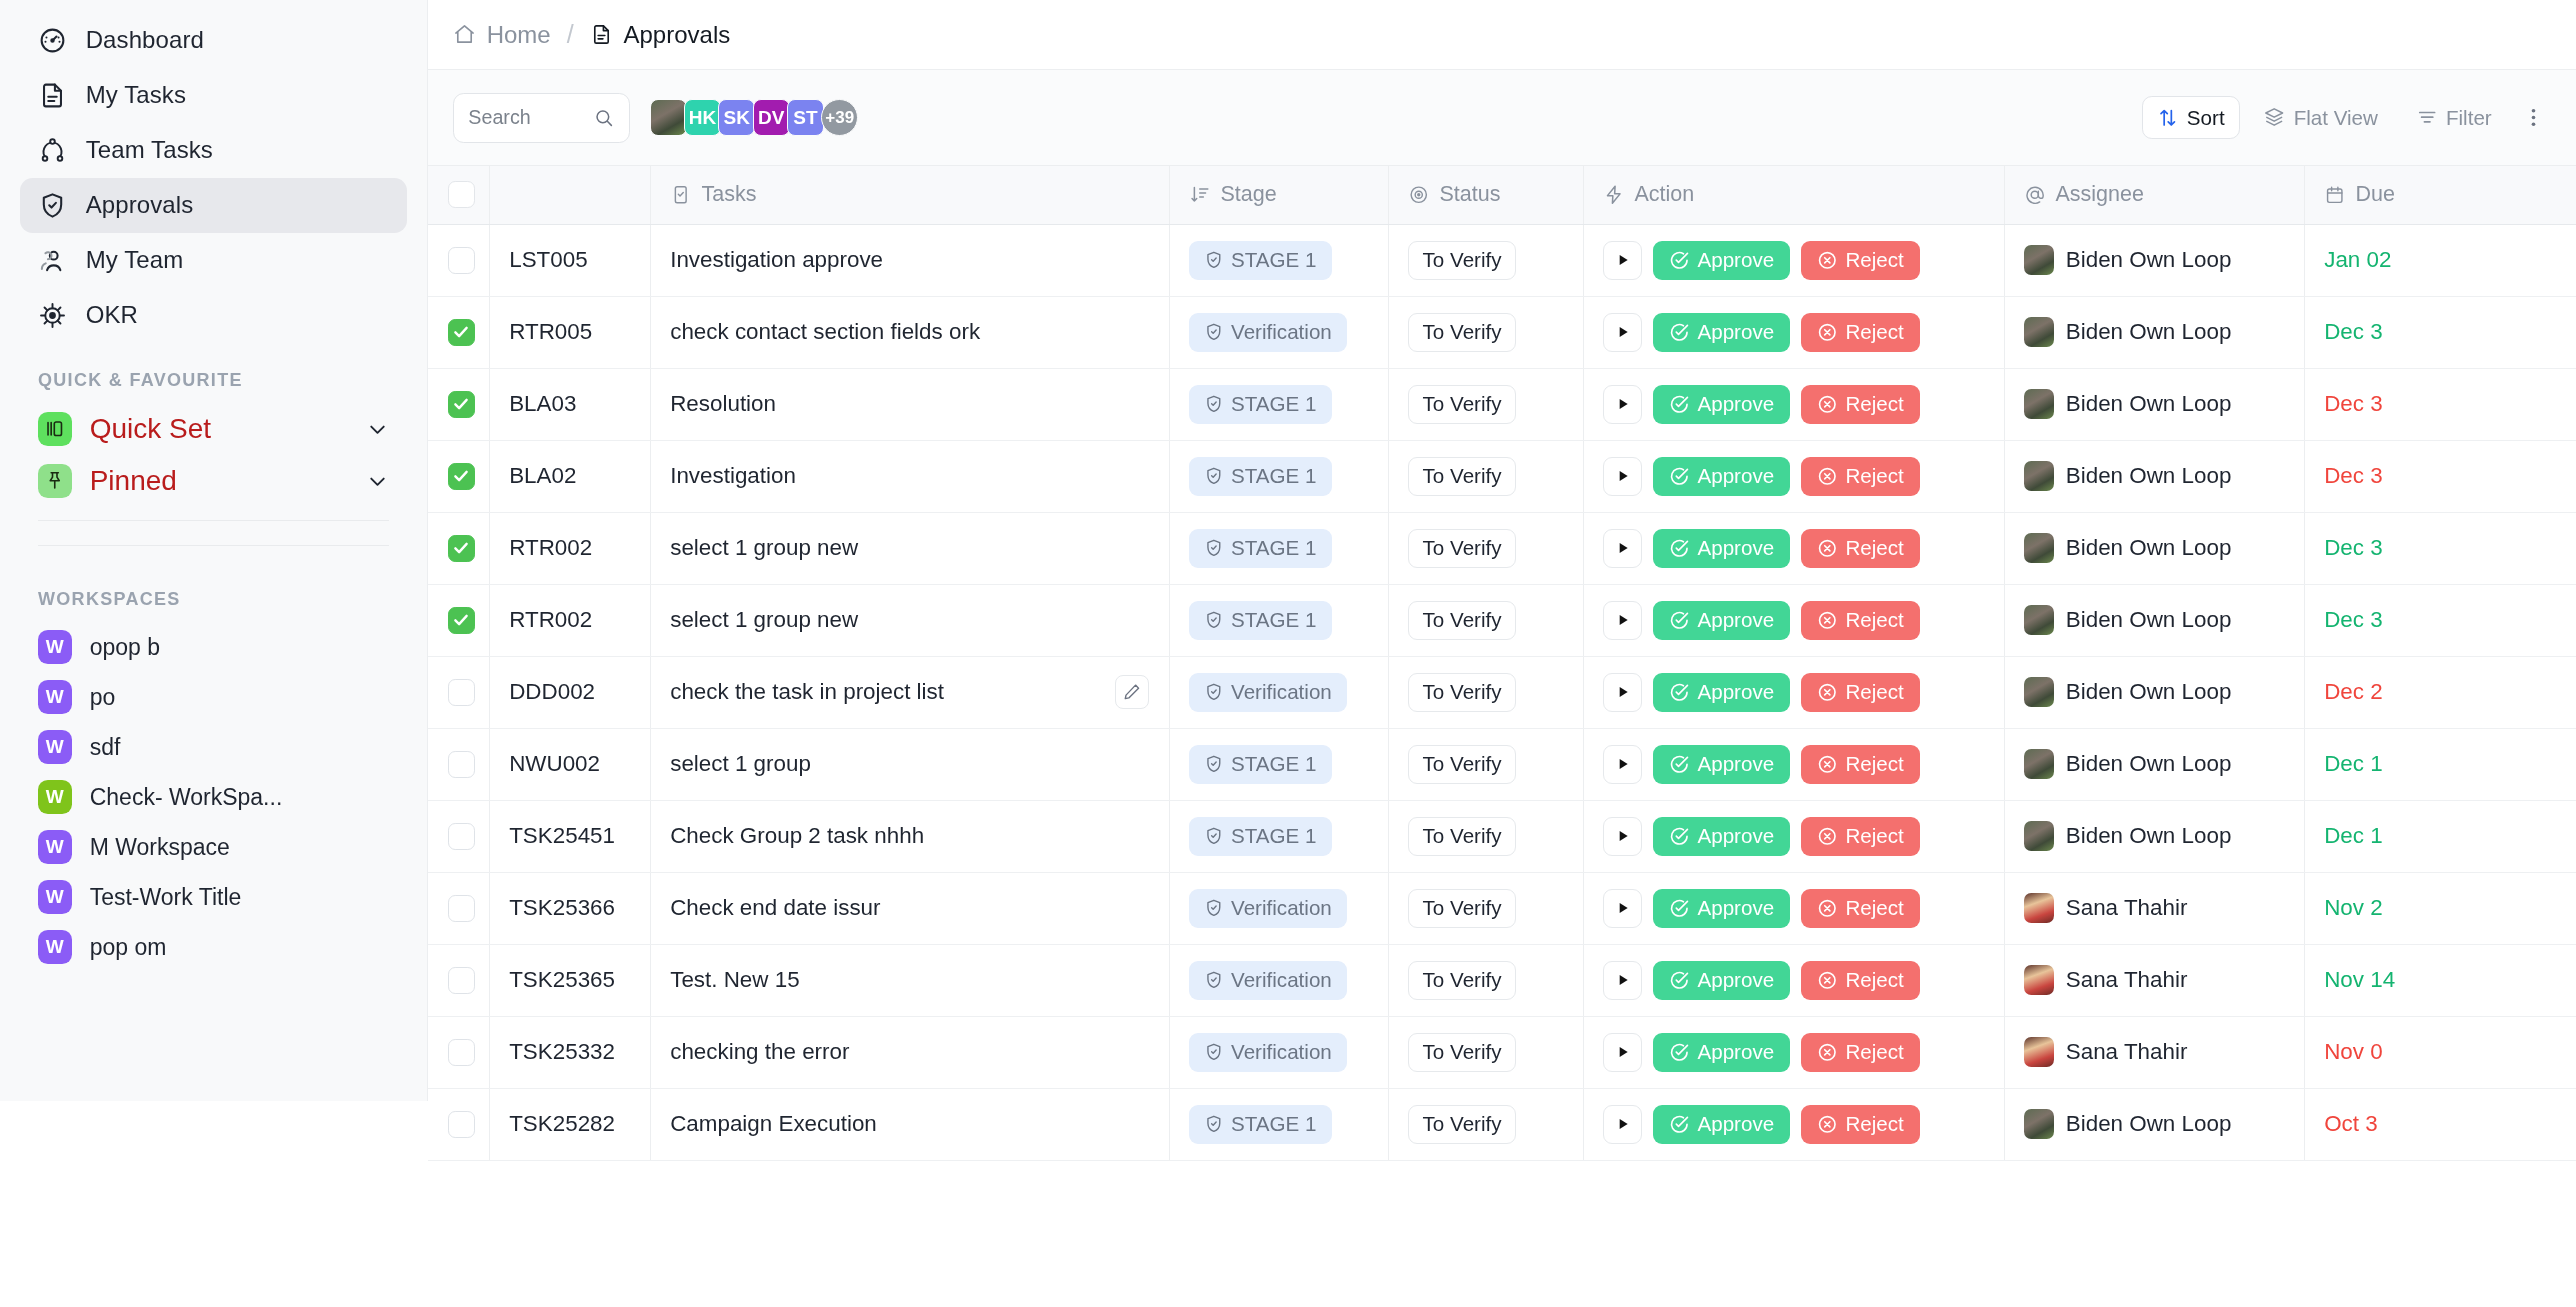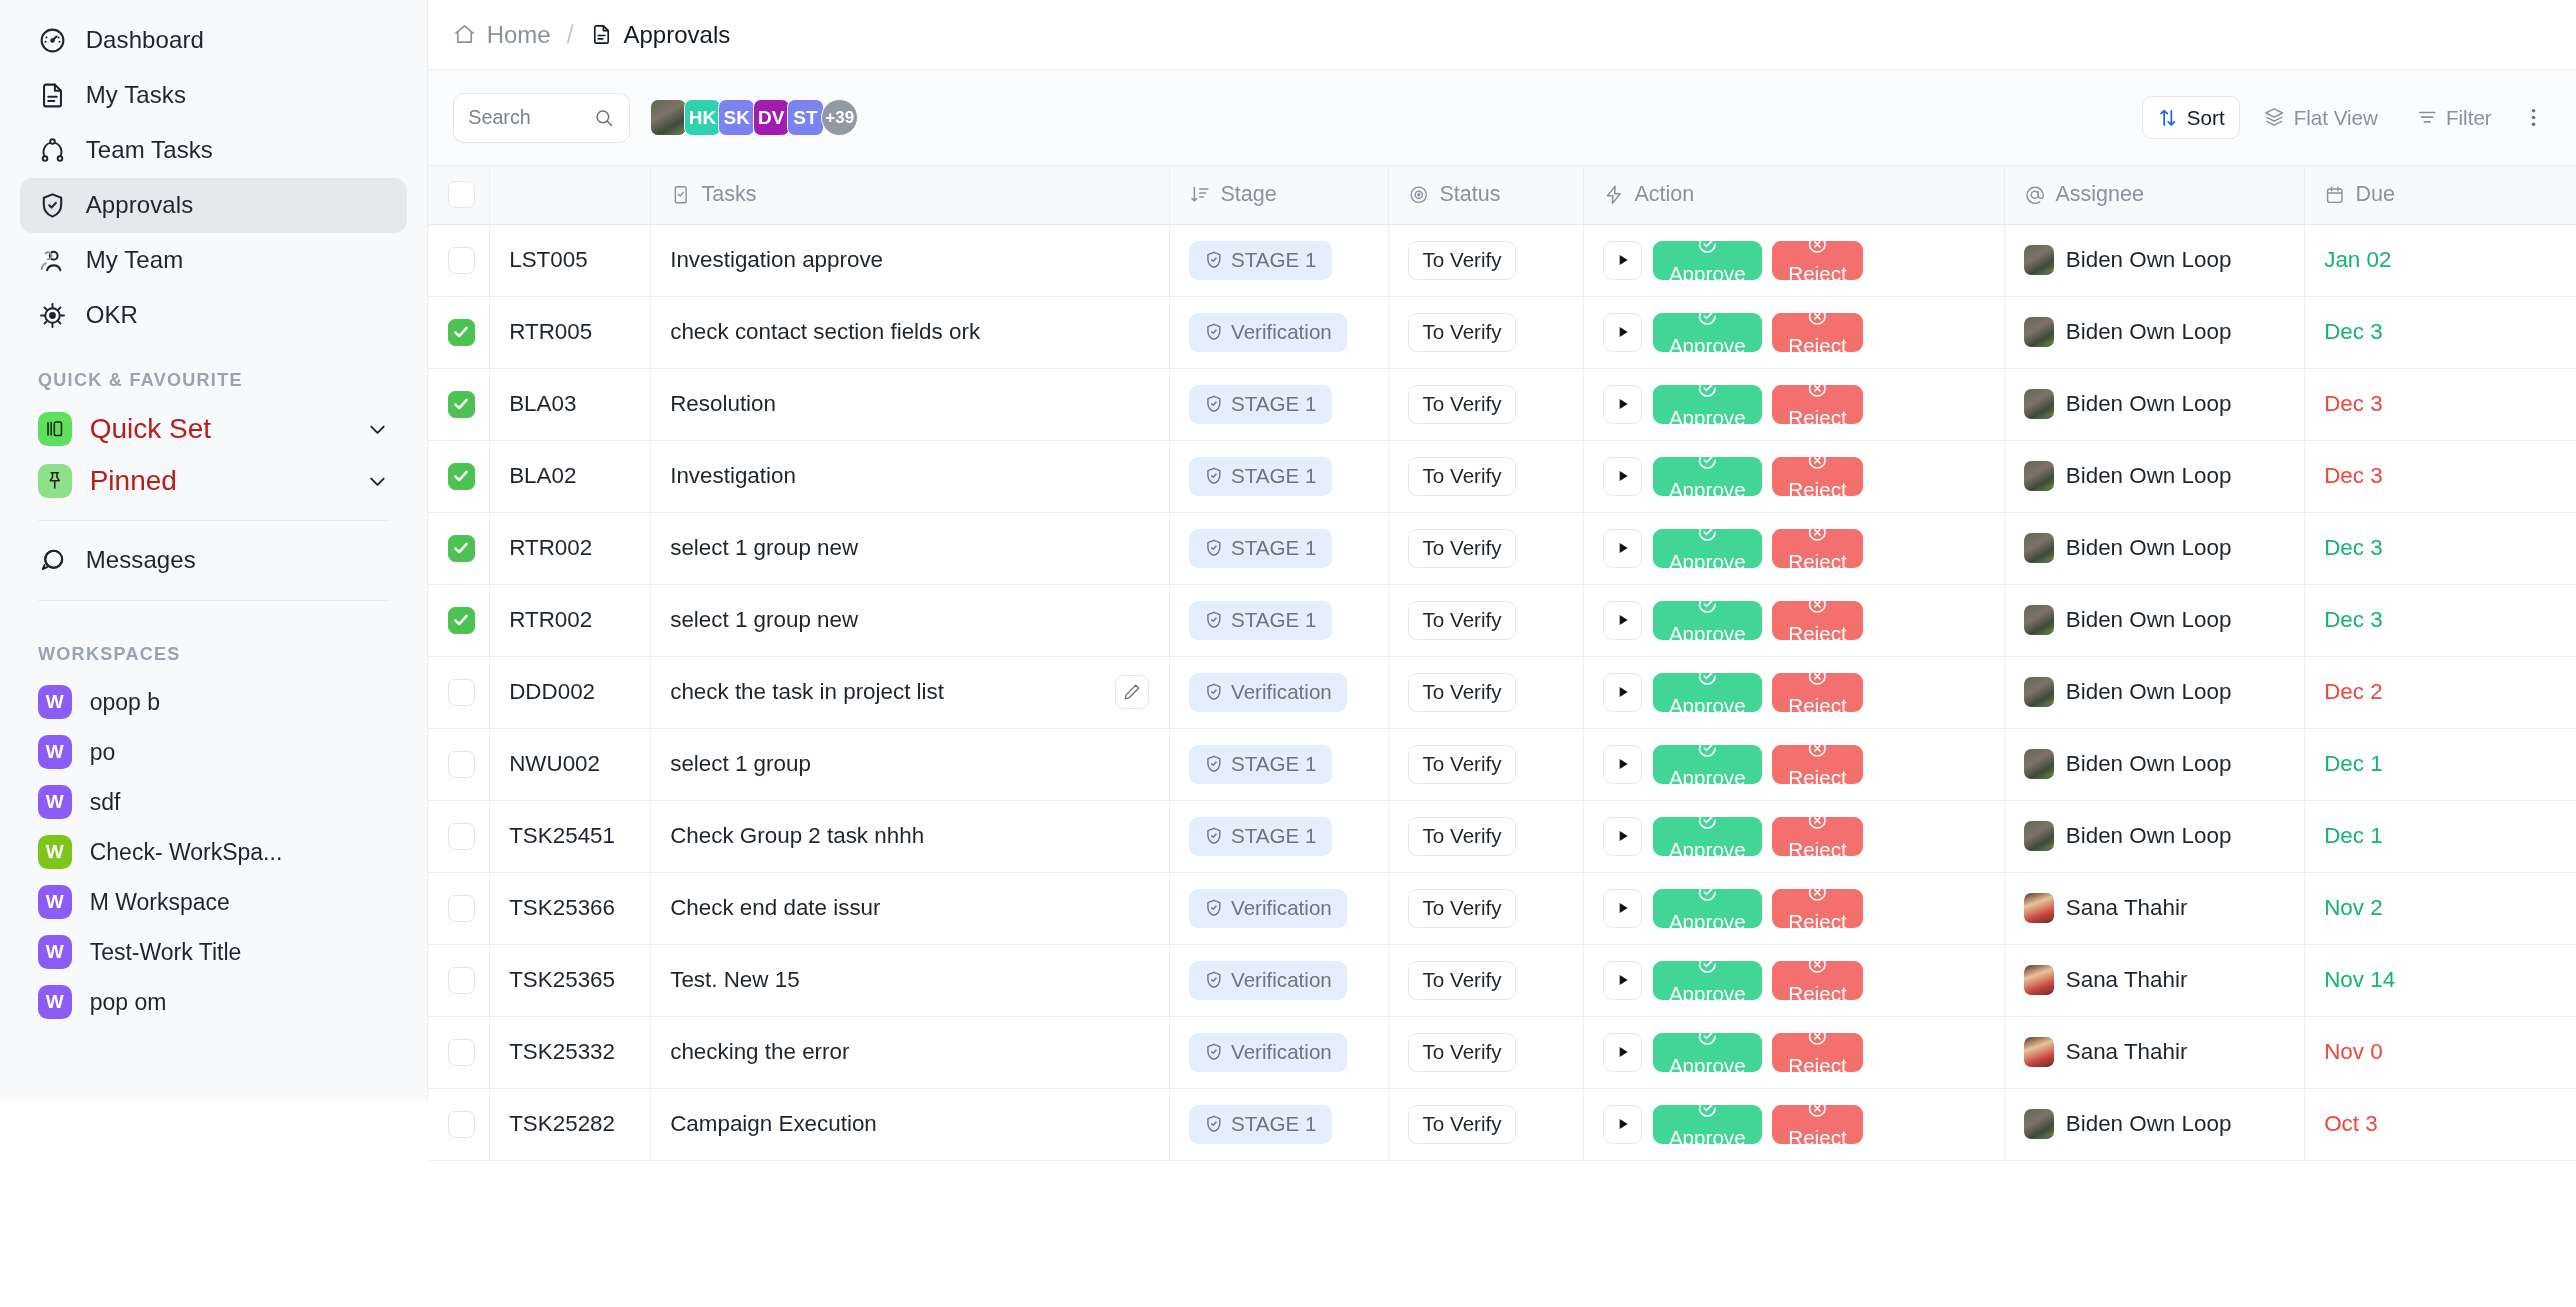--- a/index.html
+++ b/index.html
@@ -155,21 +155,21 @@
     font-size: 20.6px; height: 39px; padding: 0 13.4px; border-radius: 9px;
   }
 
   .act-row { display: flex; align-items: center; gap: 10.7px; padding: 0 19.7px; height: 71px; }
   .act-play {
     width: 39px; height: 39px; border: 0.9px solid #e6e9ec; border-radius: 9px; background: #fff;
     display: flex; align-items: center; justify-content: center; cursor: pointer;
   }
   .btn-approve, .btn-reject {
     display: inline-flex; align-items: center; gap: 8px; justify-content: center;
-    height: 39px; border-radius: 9px; color: #fff; font-size: 20.6px; cursor: pointer; padding: 0 16px; flex-direction: column;
+    height: 39px; border-radius: 9px; color: #fff; font-size: 20.6px; cursor: pointer; padding: 0 16px;
   }
   .btn-approve { background: #42d696; }
   .btn-reject  { background: #f4706e; }
 
   .assignee { display: flex; align-items: center; gap: 11.6px; padding: 0 19.7px; height: 71px; }
   .av-sm { width: 30px; height: 30px; border-radius: 7.2px; flex: 0 0 30px; overflow: hidden; }
   .av-sm.biden { background: linear-gradient(150deg,#5d6b52 0%,#7d7268 40%,#3f4a38 70%,#6d8a4e 100%); }
   .av-sm.sana  { background: linear-gradient(160deg,#5a3028 0%,#e8c49a 35%,#c9453f 70%,#6b2a24 100%); }
   .assignee-name { font-size: 22.4px; color: #1f2530; white-space: nowrap; }
 
@@ -275,30 +275,20 @@
           <span class="chev">
             <svg width="23" height="23" viewBox="0 0 24 24" fill="none" stroke="#1f2530" stroke-width="2" stroke-linecap="round" stroke-linejoin="round">
               <path d="m5.5 9 6.5 6.5L18.5 9"></path>
             </svg>
           </span>
         </div>
       </div>
 
     <div class="divider"></div>
 
-    <div class="nav-item">
-      <span class="ico">
-        <svg width="29" height="29" viewBox="0 0 24 24" fill="none" stroke="#1f2530" stroke-width="1.7" stroke-linecap="round" stroke-linejoin="round">
-          <path d="M20 11a7 7 0 1 1-3.2-5.9"></path>
-            <circle cx="13" cy="11" r="7"></circle>
-            <path d="M7.5 17.5 4 19l1.4-3.2"></path>
-        </svg>
-      </span>
-      <span class="lbl">Messages</span>
-    </div>
 
     <div class="divider"></div>
 
     <div class="sec-title ws">WORKSPACES</div>
     <div id="ws-list">
         <div class="ws-item">
           <span class="ws-badge" style="background:#8b5cf6">W</span>
           <span class="ws-lbl">opop b</span>
         </div>
         <div class="ws-item">

